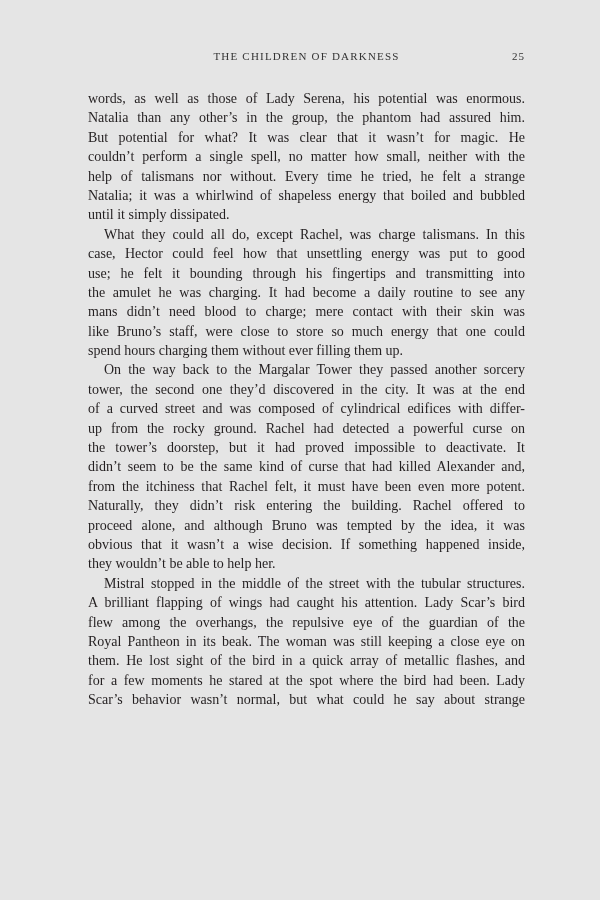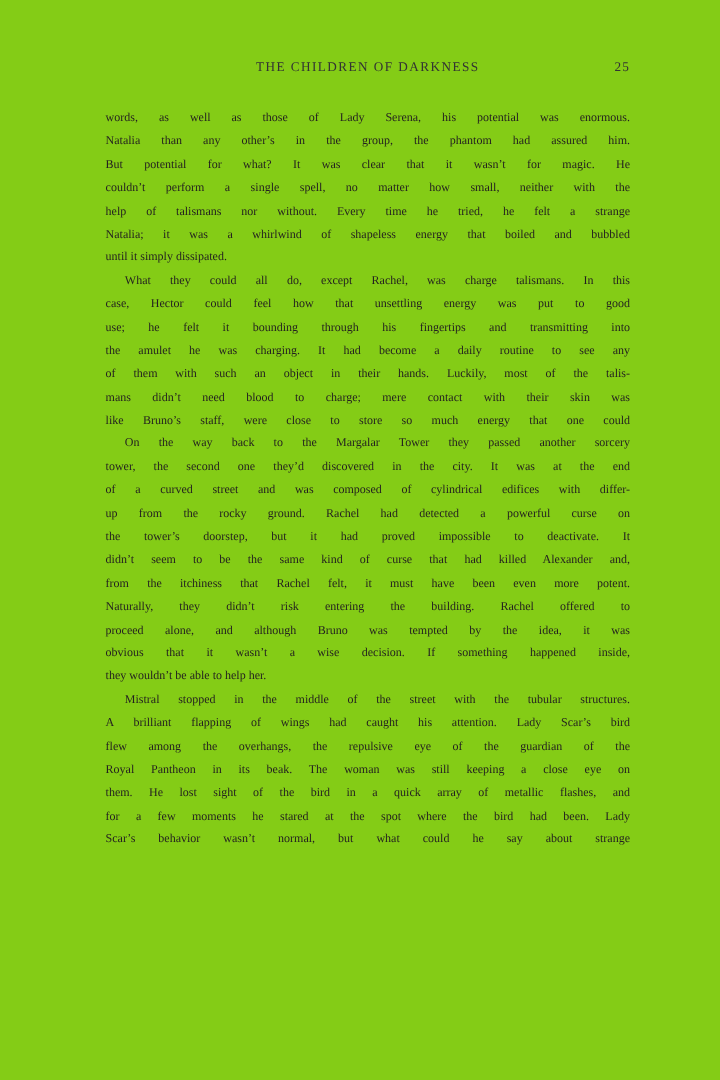--- a/index.html
+++ b/index.html
@@ -1,26 +1,26 @@
 <!DOCTYPE html>
 <html><head>
 <meta charset="utf-8">
 <style>
   html, body { margin: 0; padding: 0; background: #ffffff; }
   body { width: 600px; height: 900px; position: relative; overflow: hidden; }
-  .page { position: absolute; left: 0; top: 0; width: 600px; height: 900px; background: #84cc16; color: #231f20; }
+  .page { position: absolute; left: 0; top: 0; width: 600px; height: 900px; background: #e5e5e5; color: #231f20; }
   .running-head {
     position: absolute; top: 50px; left: 88px; width: 437px; height: 18px;
     font-family: "Liberation Serif", serif; font-size: 11px; letter-spacing: 1.2px; color: #333;
   }
   .running-title { position: absolute; left: 0; right: 0; text-align: center; top: 0; }
   .page-number { position: absolute; right: 0; top: 0; letter-spacing: 1px; }
   .body-text {
     position: absolute; top: 89px; left: 88px; width: 437px;
-    font-family: "Liberation Serif", serif; font-size: 10px; line-height: 19.4px;
+    font-family: "Liberation Serif", serif; font-size: 14px; line-height: 19.4px;
     text-align: justify; color: #231f20;
     hyphens: manual;
   }
   .line { display: block; text-align: justify; text-align-last: justify; white-space: nowrap; overflow: visible; height: 19.4px; }
   .line.last { text-align-last: left; }
   .line.ind { padding-left: 16px; }
 </style>
 </head>
 <body>
 
@@ -38,23 +38,23 @@
         <span class="line">couldn’t perform a single spell, no matter how small, neither with the</span>
         <span class="line">help of talismans nor without. Every time he tried, he felt a strange</span>
         <span class="line">Natalia; it was a whirlwind of shapeless energy that boiled and bubbled</span>
         <span class="line last">until it simply dissipated.</span>
       </div>
       <div>
         <span class="line ind">What they could all do, except Rachel, was charge talismans. In this</span>
         <span class="line">case, Hector could feel how that unsettling energy was put to good</span>
         <span class="line">use; he felt it bounding through his fingertips and transmitting into</span>
         <span class="line">the amulet he was charging. It had become a daily routine to see any</span>
-        <span class="line">of them with such an object in their hands. Luckily, most of the talis-</span>
         <span class="line">mans didn’t need blood to charge; mere contact with their skin was</span>
         <span class="line">like Bruno’s staff, were close to store so much energy that one could</span>
+        <span class="line last">spend hours charging them without ever filling them up.</span>
       </div>
       <div>
         <span class="line ind">On the way back to the Margalar Tower they passed another sorcery</span>
         <span class="line">tower, the second one they’d discovered in the city. It was at the end</span>
         <span class="line">of a curved street and was composed of cylindrical edifices with differ-</span>
         <span class="line">up from the rocky ground. Rachel had detected a powerful curse on</span>
         <span class="line">the tower’s doorstep, but it had proved impossible to deactivate. It</span>
         <span class="line">didn’t seem to be the same kind of curse that had killed Alexander and,</span>
         <span class="line">from the itchiness that Rachel felt, it must have been even more potent.</span>
         <span class="line">Naturally, they didn’t risk entering the building. Rachel offered to</span>

